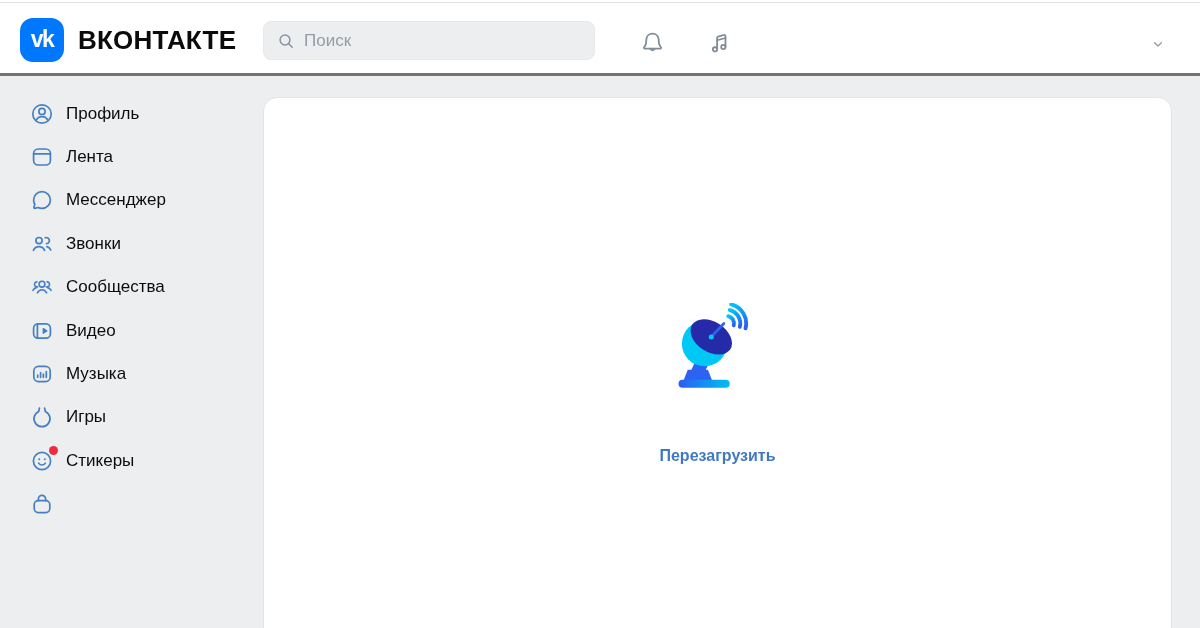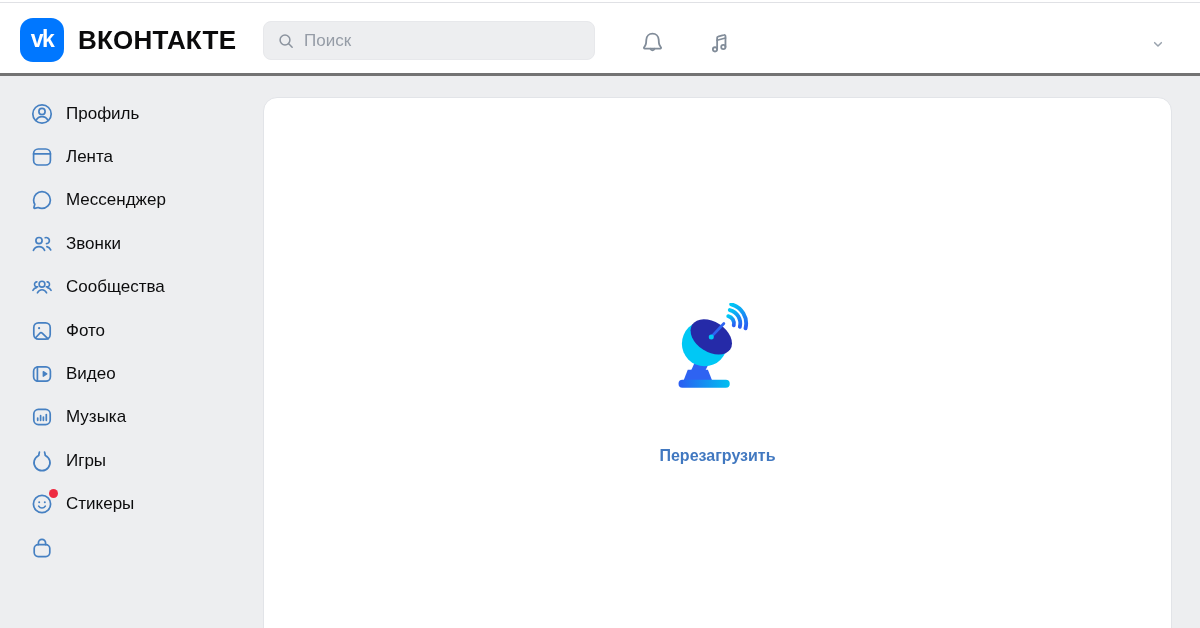--- a/index.html
+++ b/index.html
@@ -252,29 +252,20 @@
     <span class="side-label">Звонки</span>
   </div>
     <div class="side-item">
     <span class="side-icon-wrap">
       <svg class="side-icon">
           <use href="#icon-communities"></use>
         </svg>
 
     </span>
     <span class="side-label">Сообщества</span>
-  </div>
-    <div class="side-item">
-    <span class="side-icon-wrap">
-      <svg class="side-icon">
-          <use href="#icon-photo"></use>
-        </svg>
-
-    </span>
-    <span class="side-label">Фото</span>
   </div>
     <div class="side-item">
     <span class="side-icon-wrap">
       <svg class="side-icon">
           <use href="#icon-video"></use>
         </svg>
 
     </span>
     <span class="side-label">Видео</span>
   </div>

